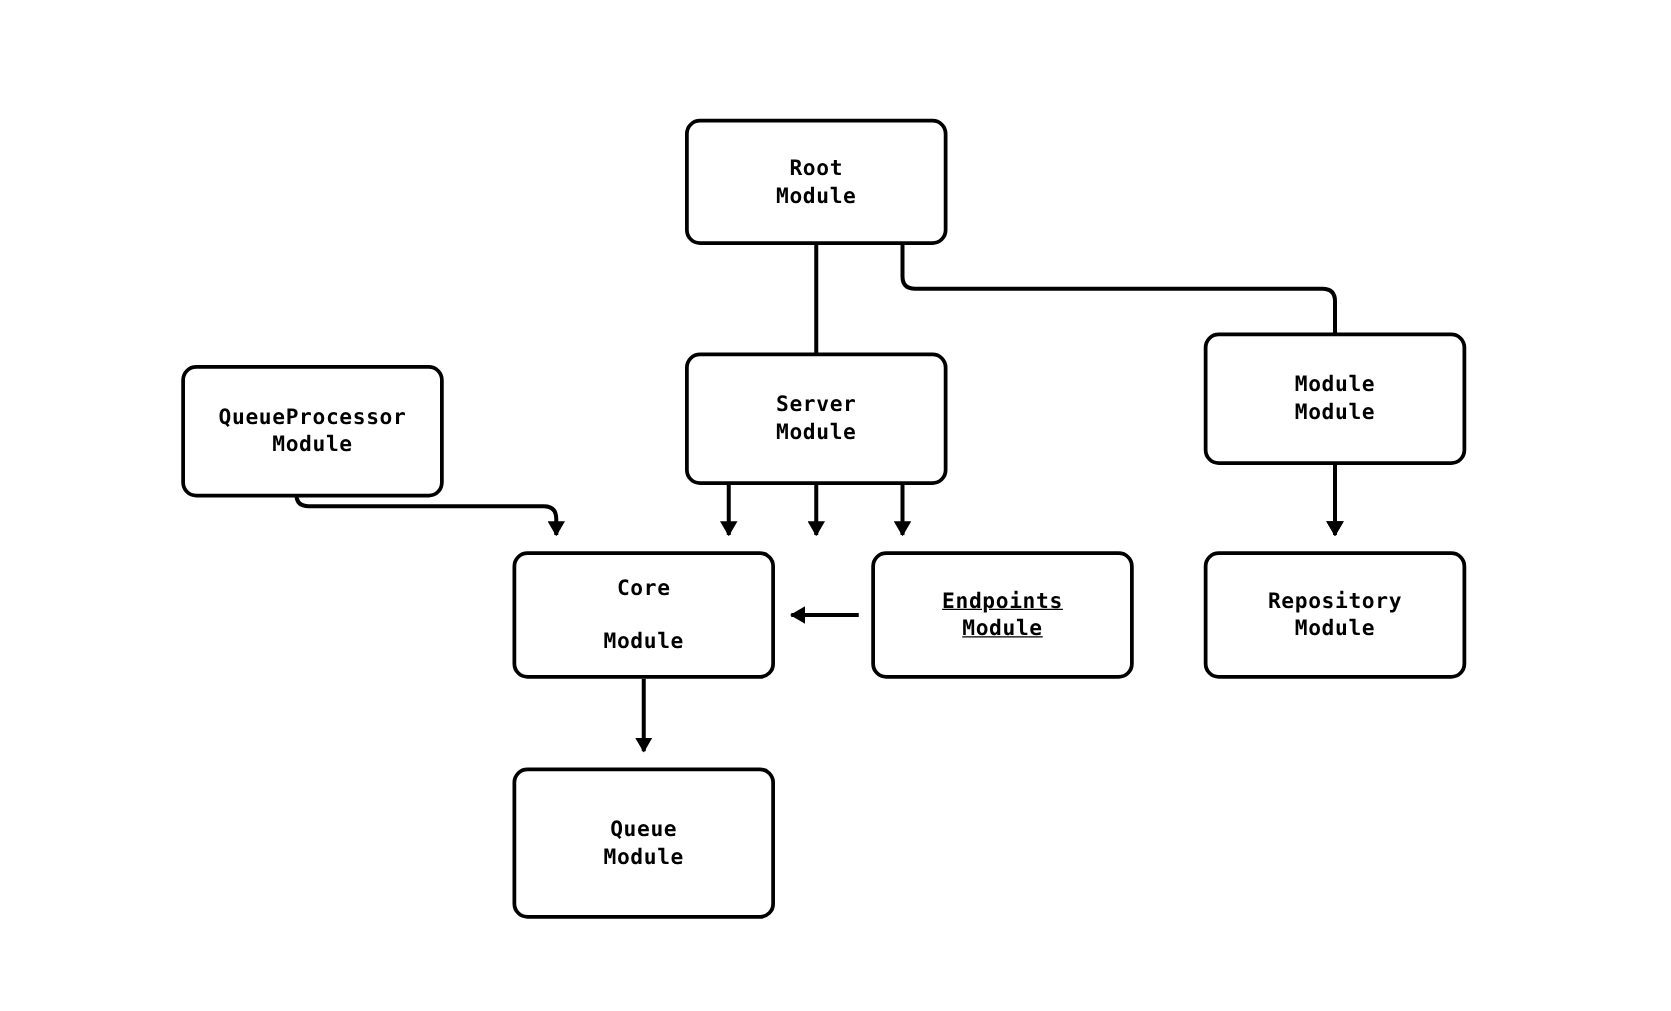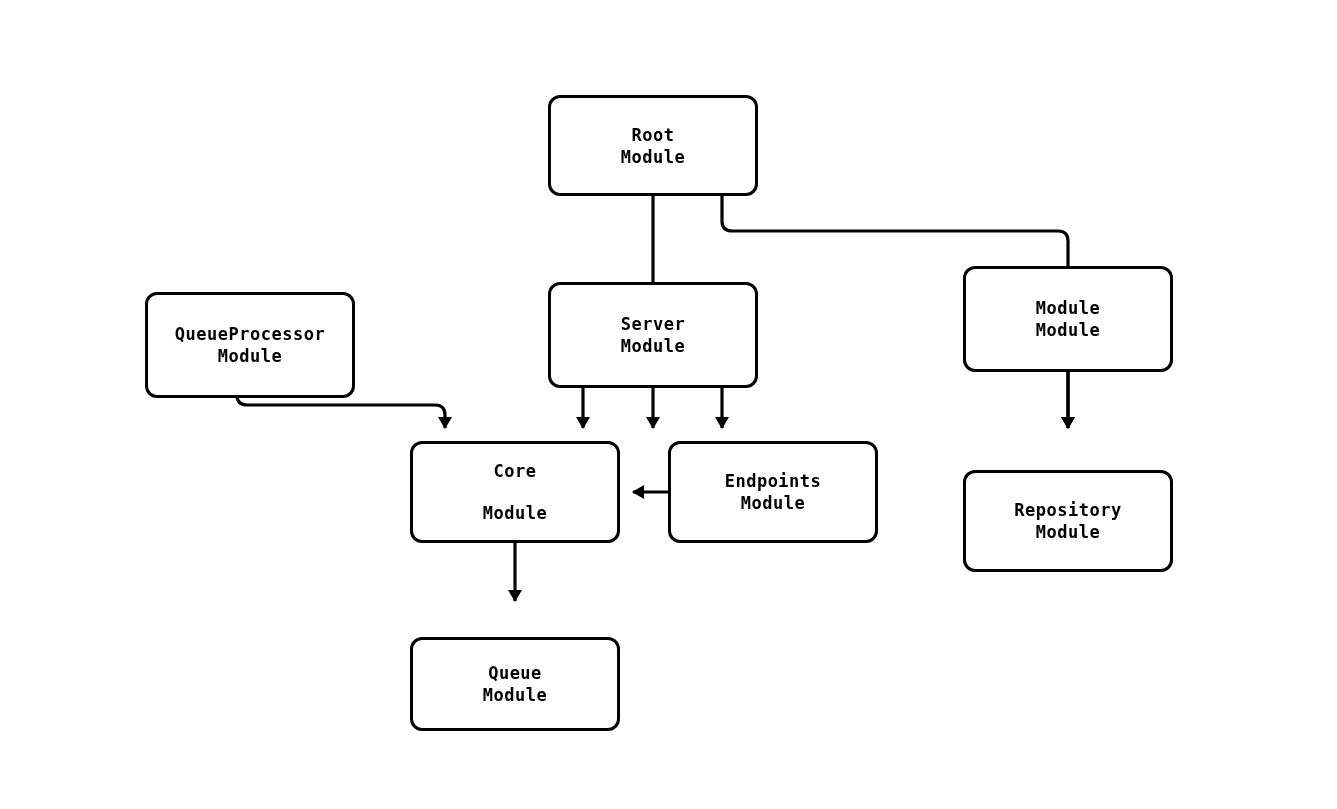--- a/index.html
+++ b/index.html
@@ -104,28 +104,28 @@
   <div class="node" style="left:963px; top:266px; width:210px; height:106px;">
     <div class="node-label">Module</div>
     <div class="node-label">Module</div>
   </div>
 
   <div class="node" style="left:410px; top:441px; width:210px; height:102px;gap:20px;">
     <div class="node-label">Core</div>
     <div class="node-label">Module</div>
   </div>
 
-  <div class="node" style="left:668px; top:441px; width:210px; height:102px;">
+  <div class="node" style="left:697px; top:441px; width:210px; height:102px;text-decoration:underline;">
     <div class="node-label">Endpoints</div>
     <div class="node-label">Module</div>
   </div>
 
-  <div class="node" style="left:963px; top:441px; width:210px; height:102px;margin-top:29px;">
+  <div class="node" style="left:963px; top:441px; width:210px; height:102px;">
     <div class="node-label">Repository</div>
     <div class="node-label">Module</div>
   </div>
 
-  <div class="node" style="left:410px; top:637px; width:210px; height:94px;">
+  <div class="node" style="left:410px; top:614px; width:210px; height:121px;">
     <div class="node-label">Queue</div>
     <div class="node-label">Module</div>
   </div>
 
 </div>
 
 </body></html>

